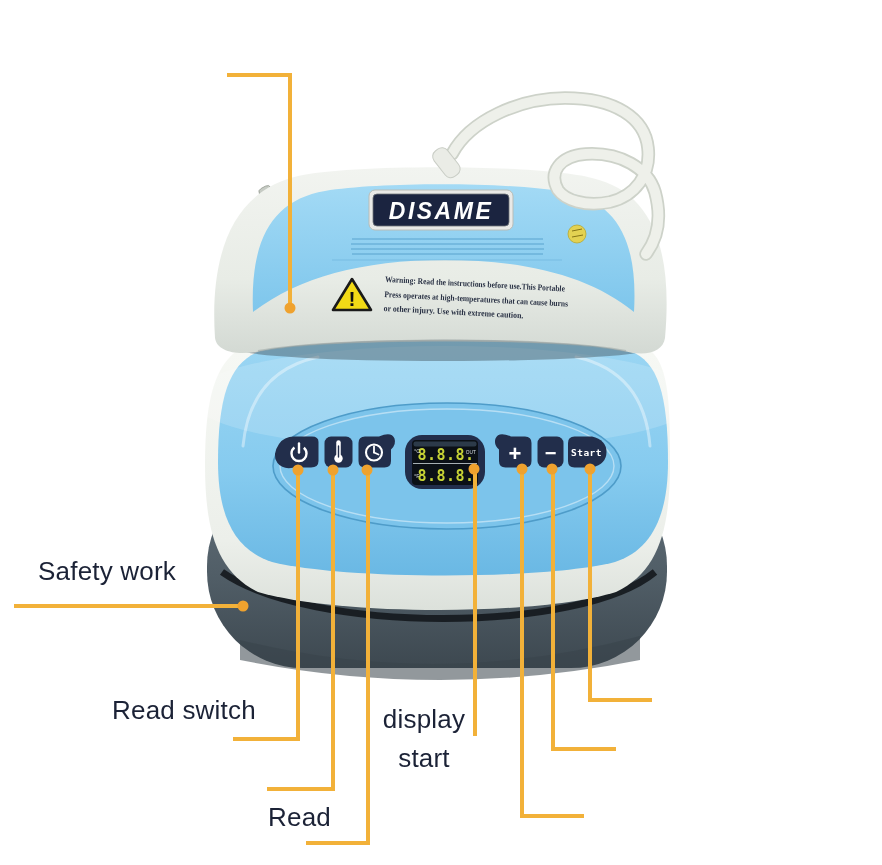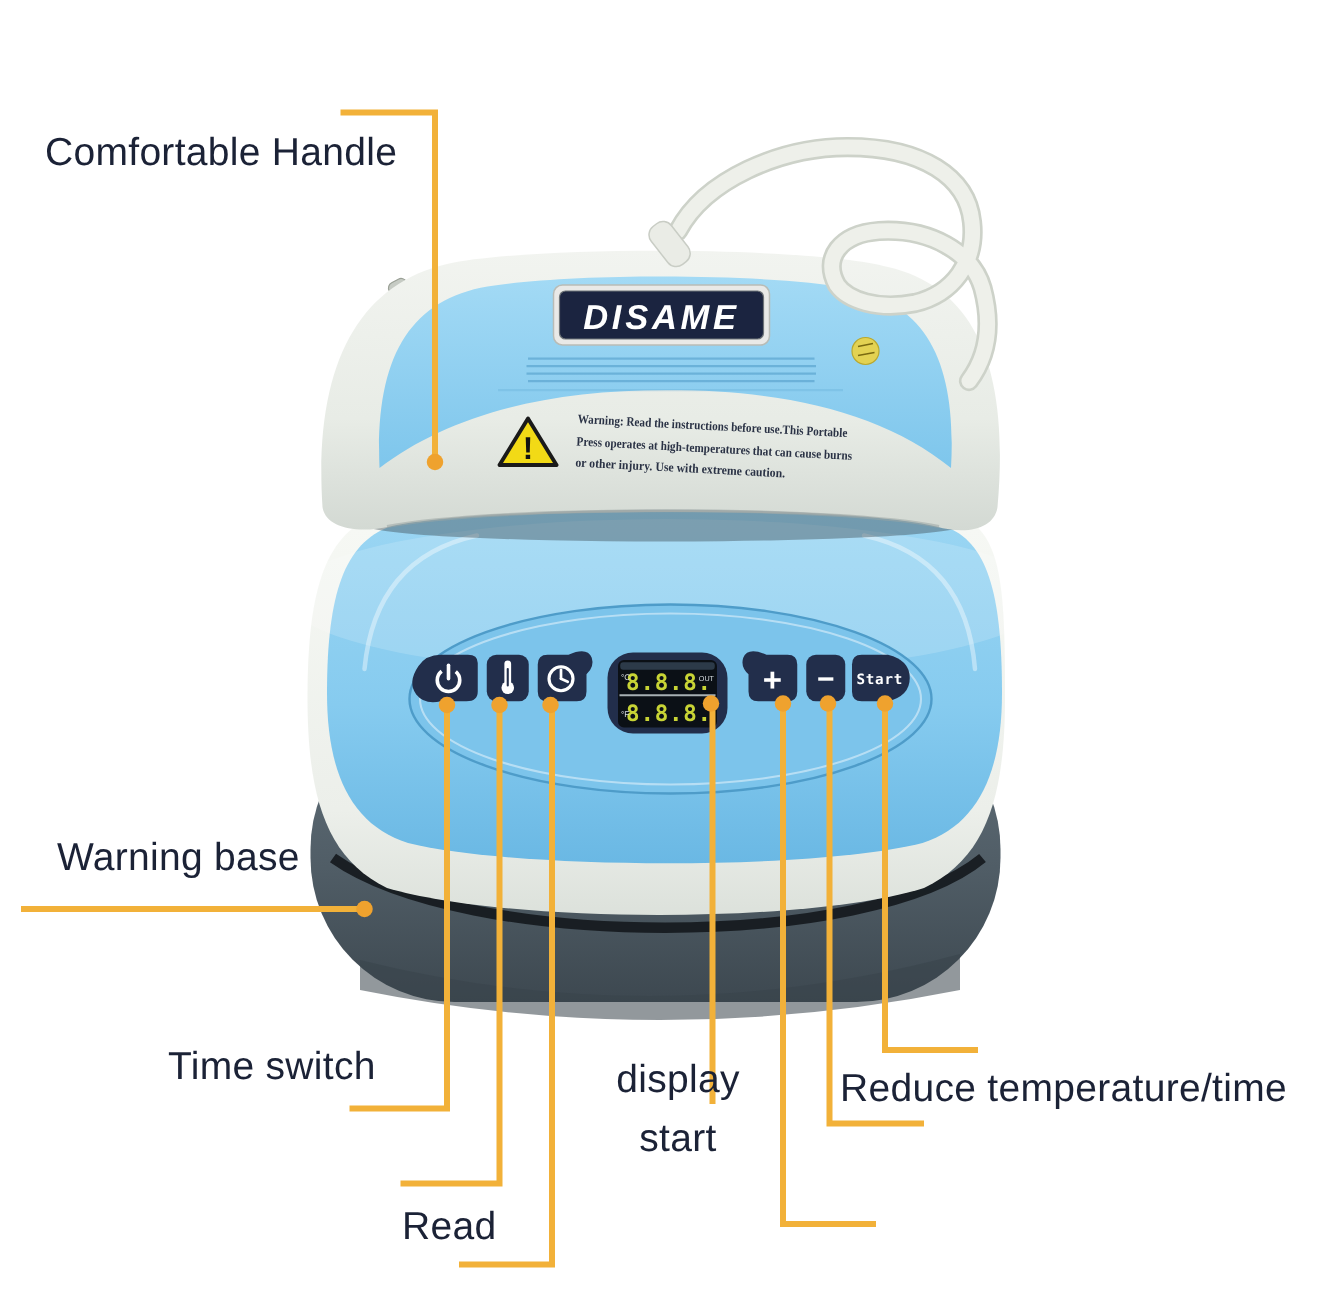--- a/index.html
+++ b/index.html
@@ -204,23 +204,21 @@
     <circle cx="298" cy="470" r="5.5"></circle>
     <circle cx="333" cy="470" r="5.5"></circle>
     <circle cx="367" cy="470" r="5.5"></circle>
     <circle cx="474" cy="469" r="5.5"></circle>
     <circle cx="590" cy="469" r="5.5"></circle>
     <circle cx="552" cy="469" r="5.5"></circle>
     <circle cx="522" cy="469" r="5.5"></circle>
   </g>
 </svg>
 
-<div class="lbl" style="left:30px;top:86px;">Comfortable Handle</div>
-<div class="lbl" style="left:38px;top:556px;">Warning base</div>
-<div class="lbl" style="left:112px;top:695px;">Time switch</div>
+<div class="lbl" style="left:38px;top:556px;">Safety work</div>
+<div class="lbl" style="left:112px;top:695px;">Read switch</div>
 <div class="lbl" style="left:268px;top:802px;">Read</div>
-<div class="lbl center" style="left:376px;top:700px;width:96px;margin-left:28px;">
+<div class="lbl center" style="left:376px;top:700px;width:96px;">
   <div>display</div>
   <div>start</div>
 </div>
-<div class="lbl" style="left:560px;top:710px;">Reduce temperature/time</div>
 
 </div>
 
 </body></html>

